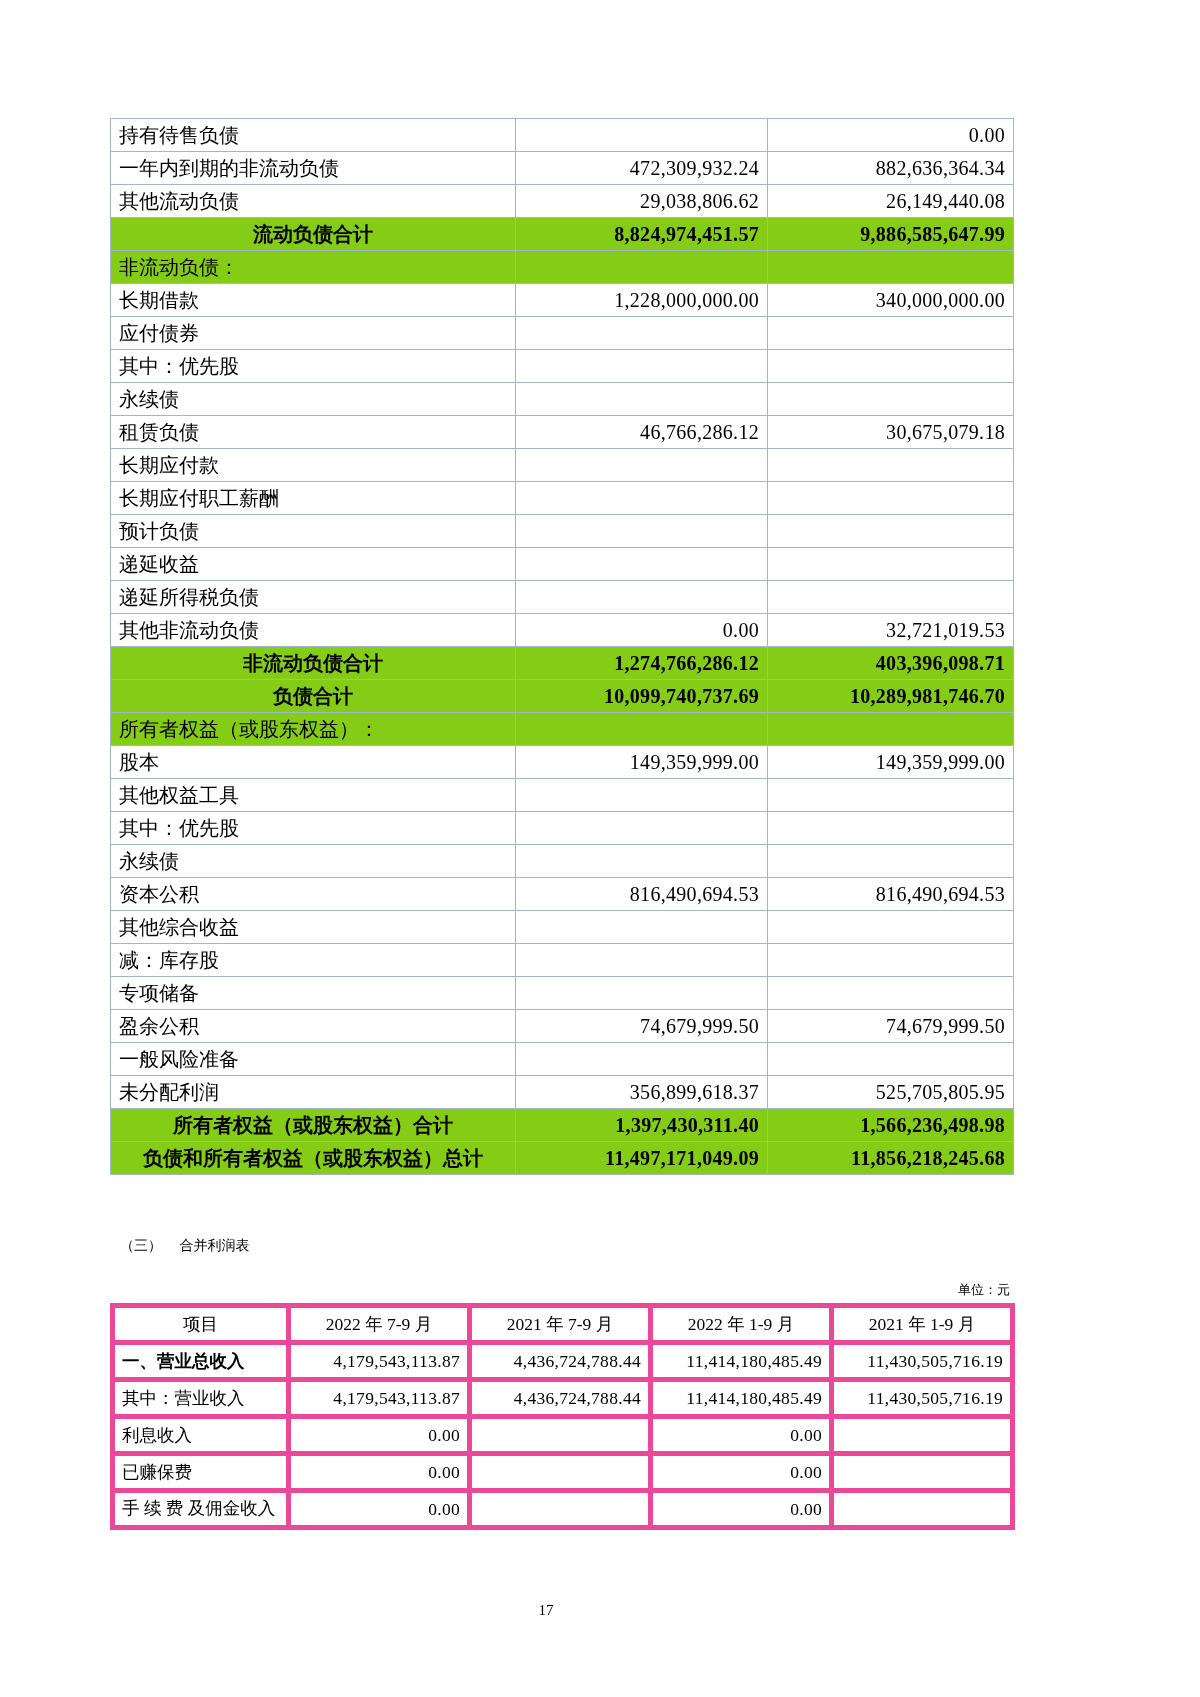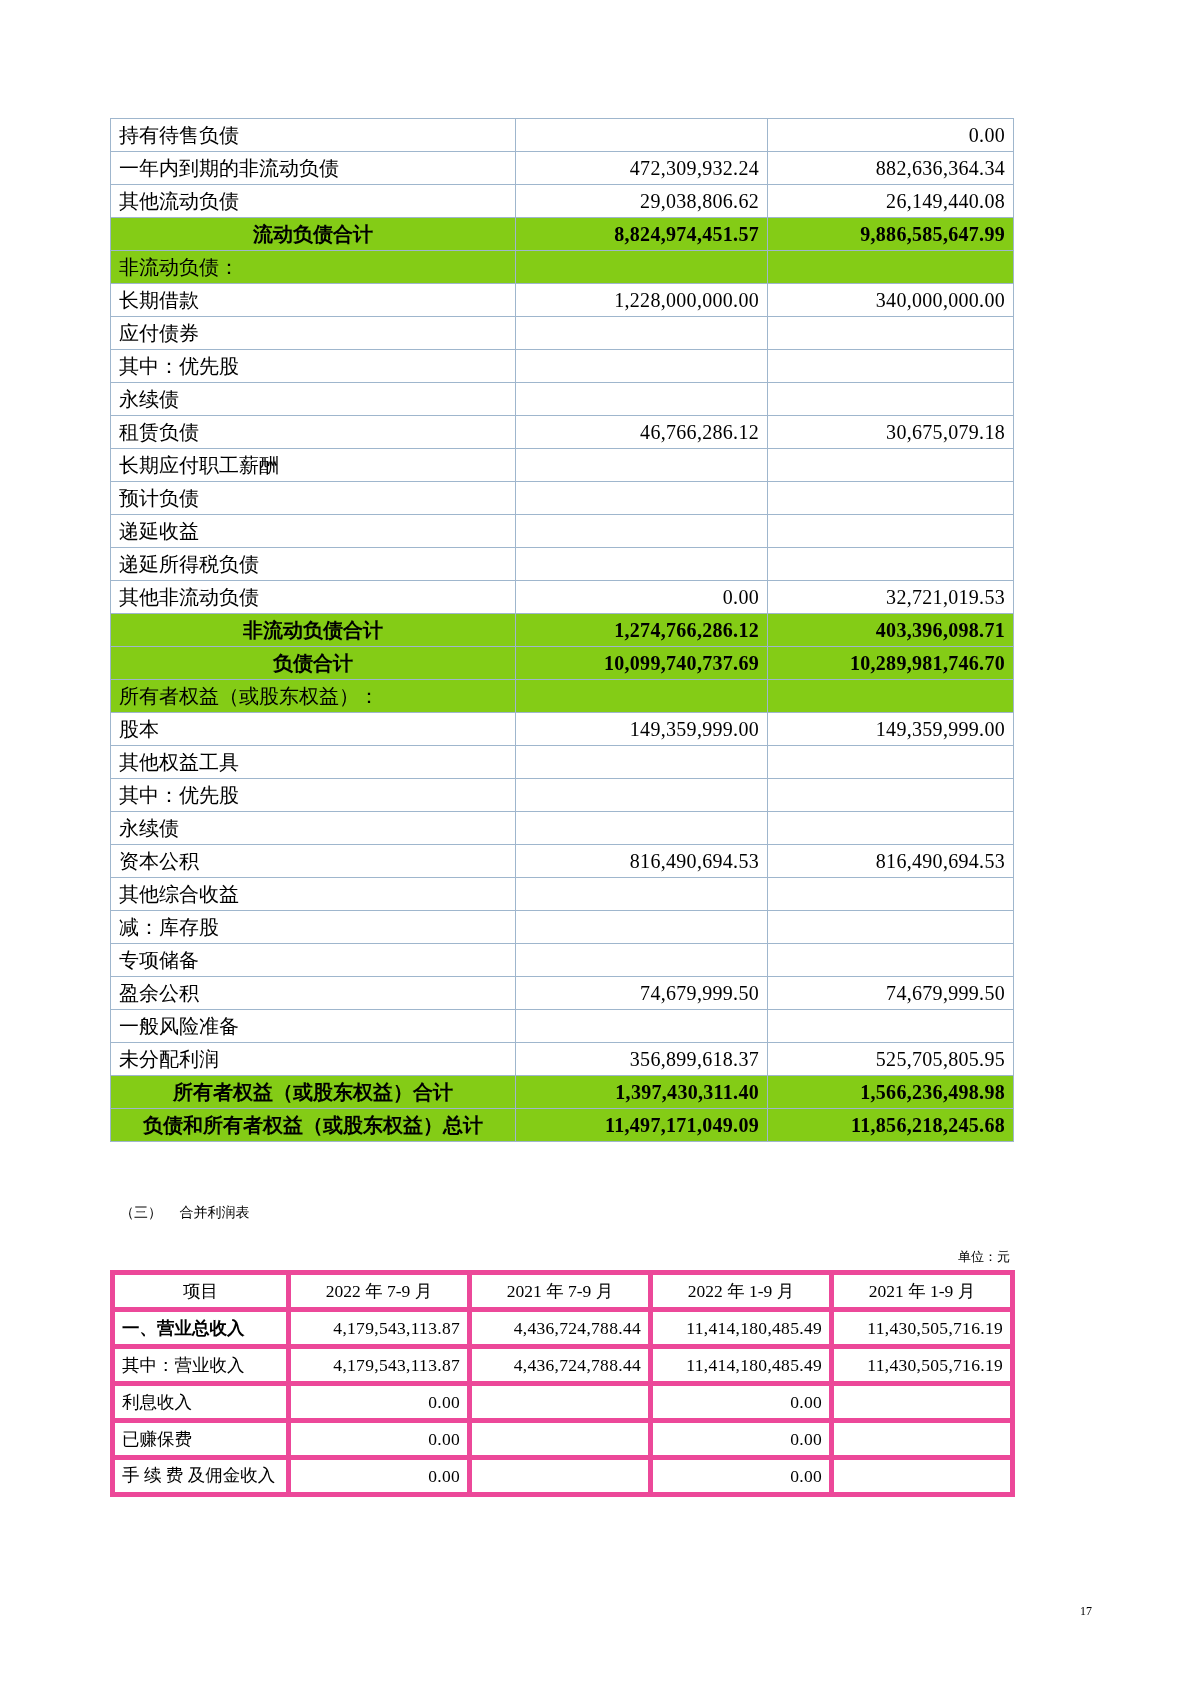--- a/index.html
+++ b/index.html
@@ -88,22 +88,22 @@
     margin-top: 26px;
     margin-bottom: 4px;
     font-size: 13px;
   }
   .tbl-wrap-inc { margin-left: 0px; }
   .pagenum {
     position: absolute;
     bottom: 78px;
     left: 0;
     width: 1092px;
-    text-align: right;
-    font-size: 12px;
+    text-align: center;
+    font-size: 15px;
     font-family: "Liberation Serif", serif;
   }
   .two-line {
     line-height: 1.25;
   }
 </style>
 </head>
 <body>
 
 <div class="page">
@@ -157,20 +157,25 @@
         </tr>
         <tr>
           <td class="lbl indent3">永续债</td>
           <td class="num"></td>
           <td class="num"></td>
         </tr>
         <tr>
           <td class="lbl indent1">租赁负债</td>
           <td class="num">46,766,286.12</td>
           <td class="num">30,675,079.18</td>
+        </tr>
+        <tr>
+          <td class="lbl indent1">长期应付款</td>
+          <td class="num"></td>
+          <td class="num"></td>
         </tr>
         <tr>
           <td class="lbl indent1">长期应付职工薪酬</td>
           <td class="num"></td>
           <td class="num"></td>
         </tr>
         <tr>
           <td class="lbl indent1">预计负债</td>
           <td class="num"></td>
           <td class="num"></td>

